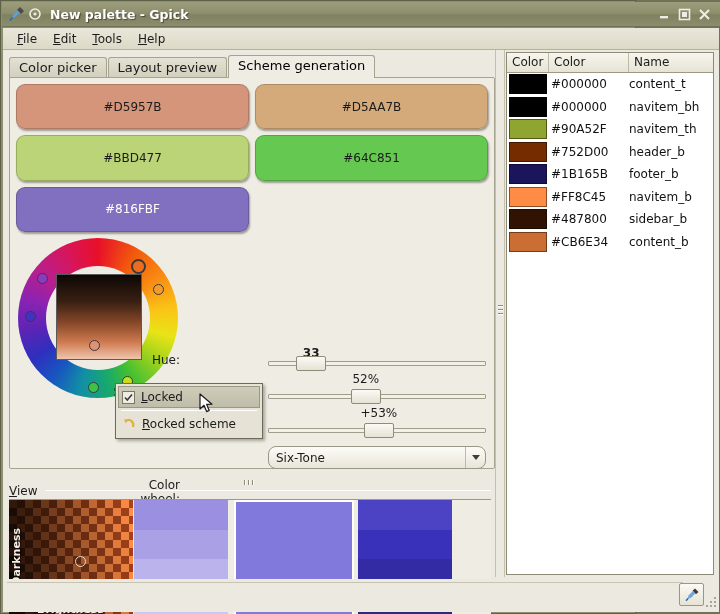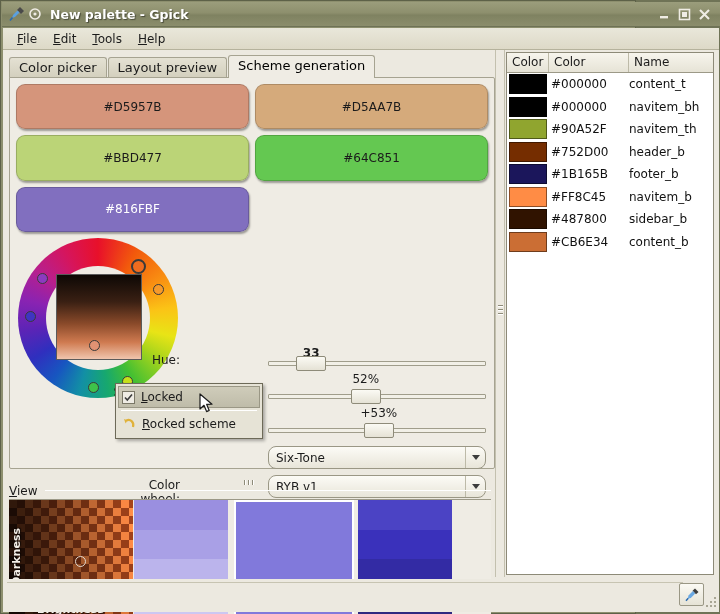--- a/index.html
+++ b/index.html
@@ -360,26 +360,20 @@
           <div class="trough"></div>
           <div class="thumb" id="th-sat" style="left: 82.72px;"></div>
         </div>
         <div class="slider" style="left:258px; top:345px; width:218px;">
           <div class="trough"></div>
           <div class="thumb" id="th-lig" style="left: 95.88px;"></div>
         </div>
 
         <div class="combo" style="left:258px; top:368px; width:218px;">
           <div class="txt">Six-Tone</div>
-          <div class="arrowbox">
-              <div class="arrow"></div>
-            </div>
-        </div>
-        <div class="combo" style="left:258px; top:397px; width:218px;">
-          <div class="txt">RYB v1</div>
           <div class="arrowbox">
               <div class="arrow"></div>
             </div>
         </div>
       </div>
 
       <div id="ctxmenu">
         <div class="ctx-item hl">
           <div class="ctx-check">
             <svg width="11" height="11" viewBox="0 0 11 11" style="position:absolute;left:0;top:0">

